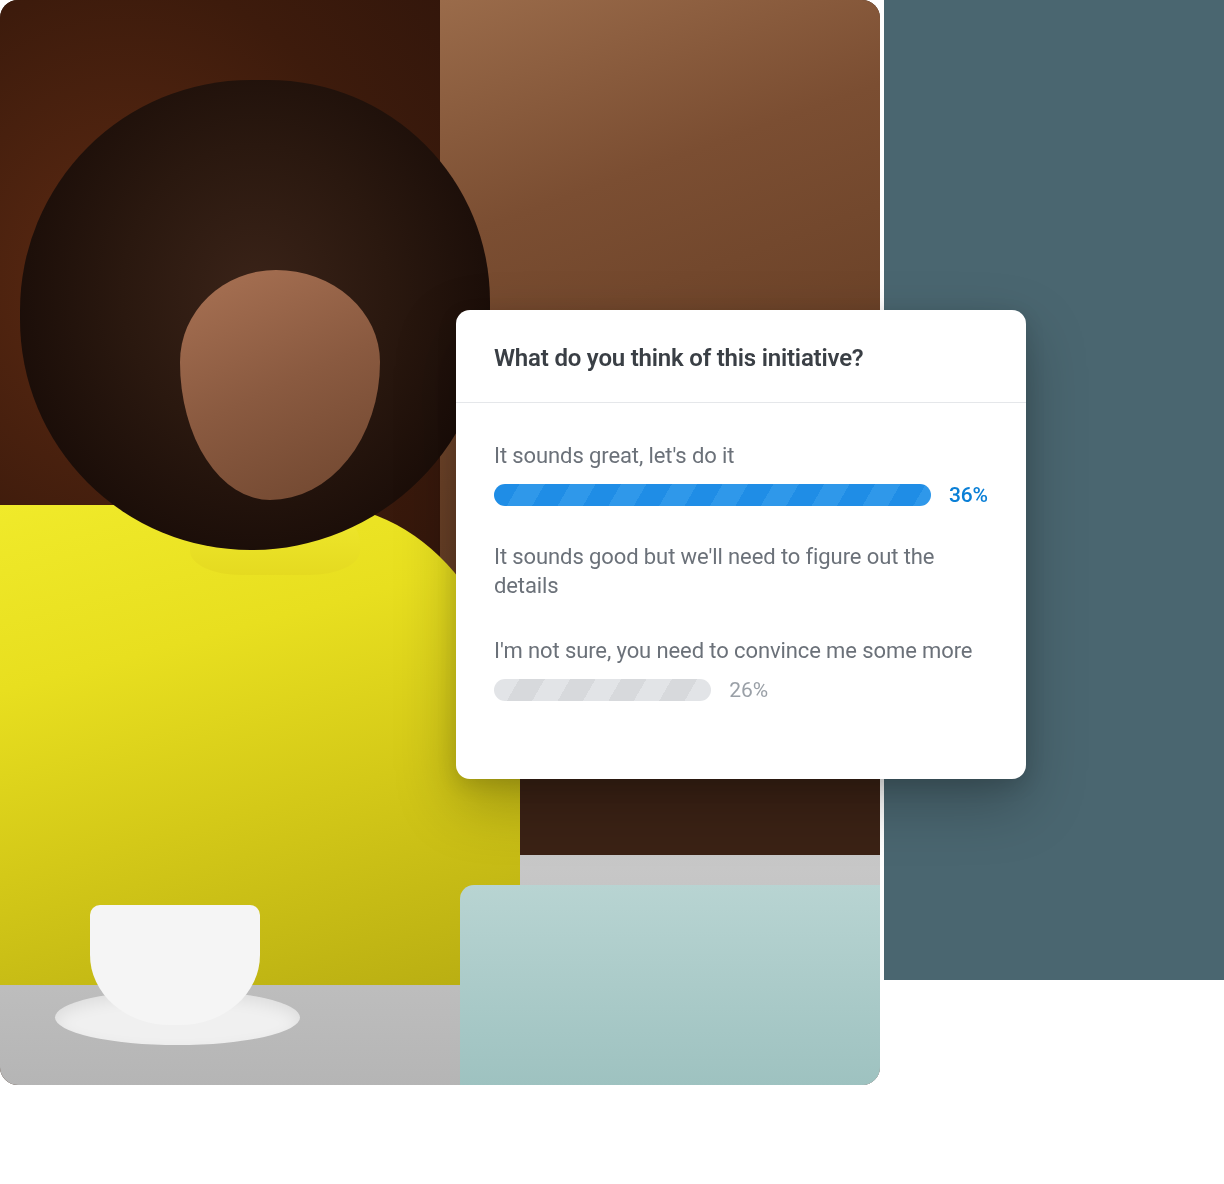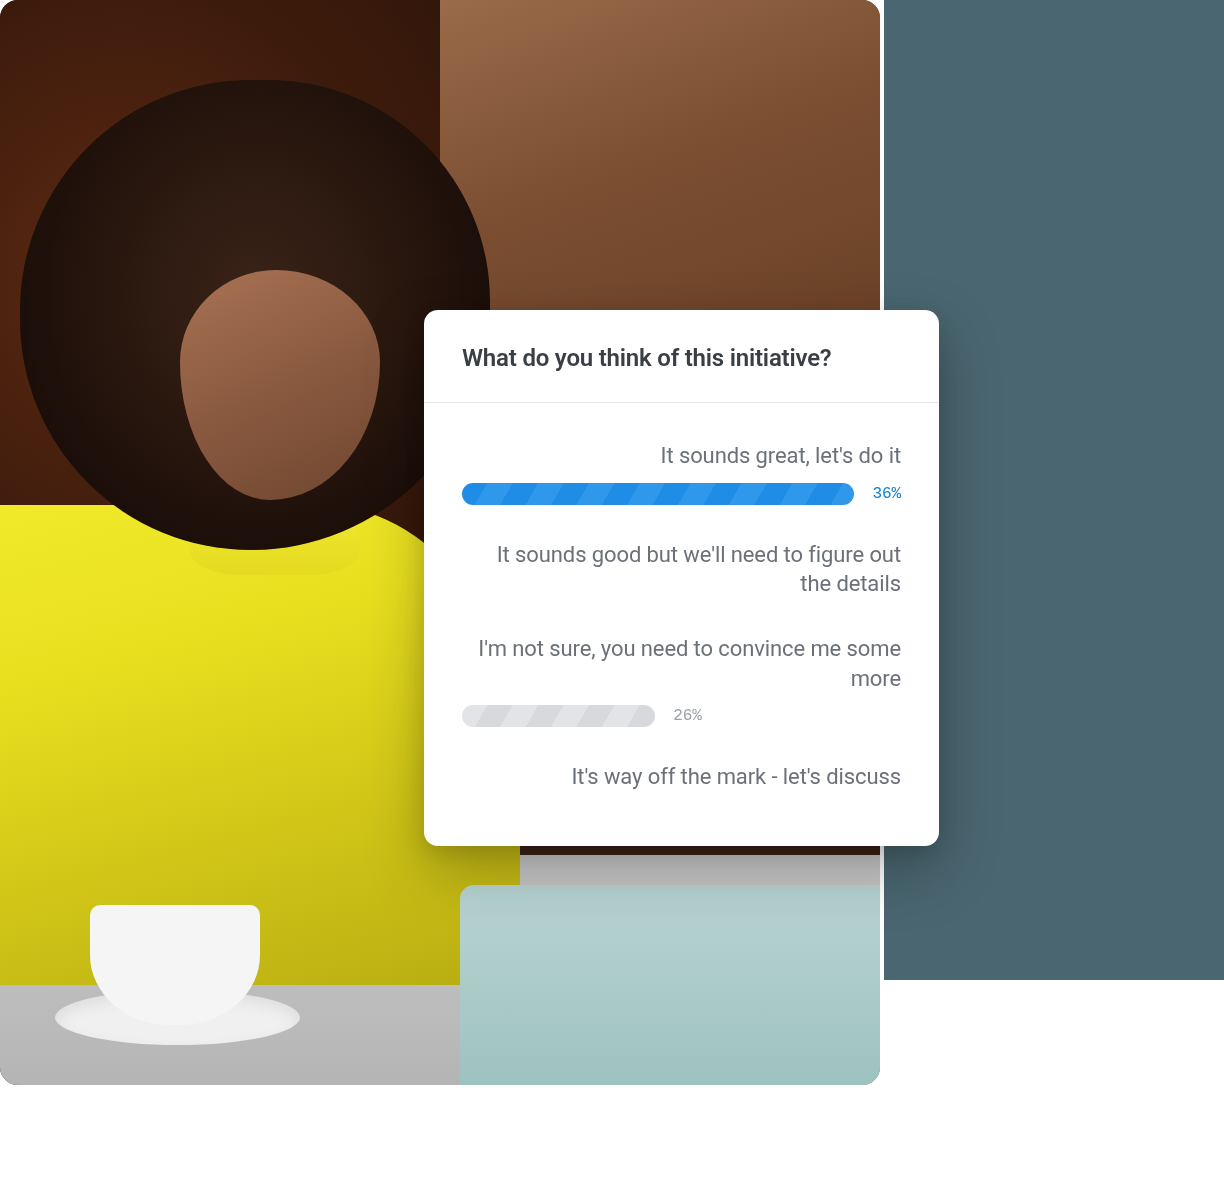--- a/index.html
+++ b/index.html
@@ -118,40 +118,39 @@
       right: 0;
       width: 420px;
       height: 200px;
       background: linear-gradient(180deg, #b8d4d2 0%, #9ec2c0 100%);
       border-radius: 14px 0 0 0;
     }
 
     .poll-card {
       position: absolute;
       top: 310px;
-      left: 424px;
-      width: 515px;
+      left: 456px;
+      width: 570px;
       background: #fff;
       border-radius: 14px;
       box-shadow: 0 24px 60px rgba(0,0,0,0.25), 0 6px 20px rgba(0,0,0,0.12);
       overflow: hidden;
     }
     .poll-header {
       padding: 34px 38px 30px 38px;
       border-bottom: 1px solid #e5e7ea;
     }
     .poll-title {
       font-size: 24px;
       font-weight: 600;
       color: #3a3f45;
       letter-spacing: -0.2px;
     }
     .poll-body {
       padding: 18px 38px 42px 38px;
-      text-align: right;
     }
     .poll-option {
       margin-top: 35px;
     }
     .poll-option:first-child {
       margin-top: 20px;
     }
     .option-label {
       font-size: 22px;
       color: #6b7179;
@@ -180,25 +179,24 @@
       border-radius: 11px;
       background: repeating-linear-gradient(
         120deg,
         #e2e4e7 0px,
         #e2e4e7 22px,
         #d7d9dc 22px,
         #d7d9dc 44px
       );
     }
     .pct {
-      font-size: 16px;
+      font-size: 21px;
       margin-left: 18px;
       color: #9aa0a7;
       letter-spacing: -0.1px;
-      font-family: Liberation Mono, monospace;
     }
     .pct-accent {
       color: #0a7fd6;
       font-weight: 500;
     }
   </style>
 </head>
 <body>
 
 <div class="bg-panel"></div>
@@ -236,17 +234,16 @@
 
     <div class="poll-option">
       <div class="option-label">I'm not sure, you need to convince me some more</div>
       <div class="bar-row">
         <div class="bar-partial" style="width:44%"></div>
         <div class="pct">26%</div>
       </div>
     </div>
 
     <div class="poll-option">
-      <div class="option-label">It's way off the mark - let's discuss</div>
     </div>
 
   </div>
 </div>
 
 </body></html>

